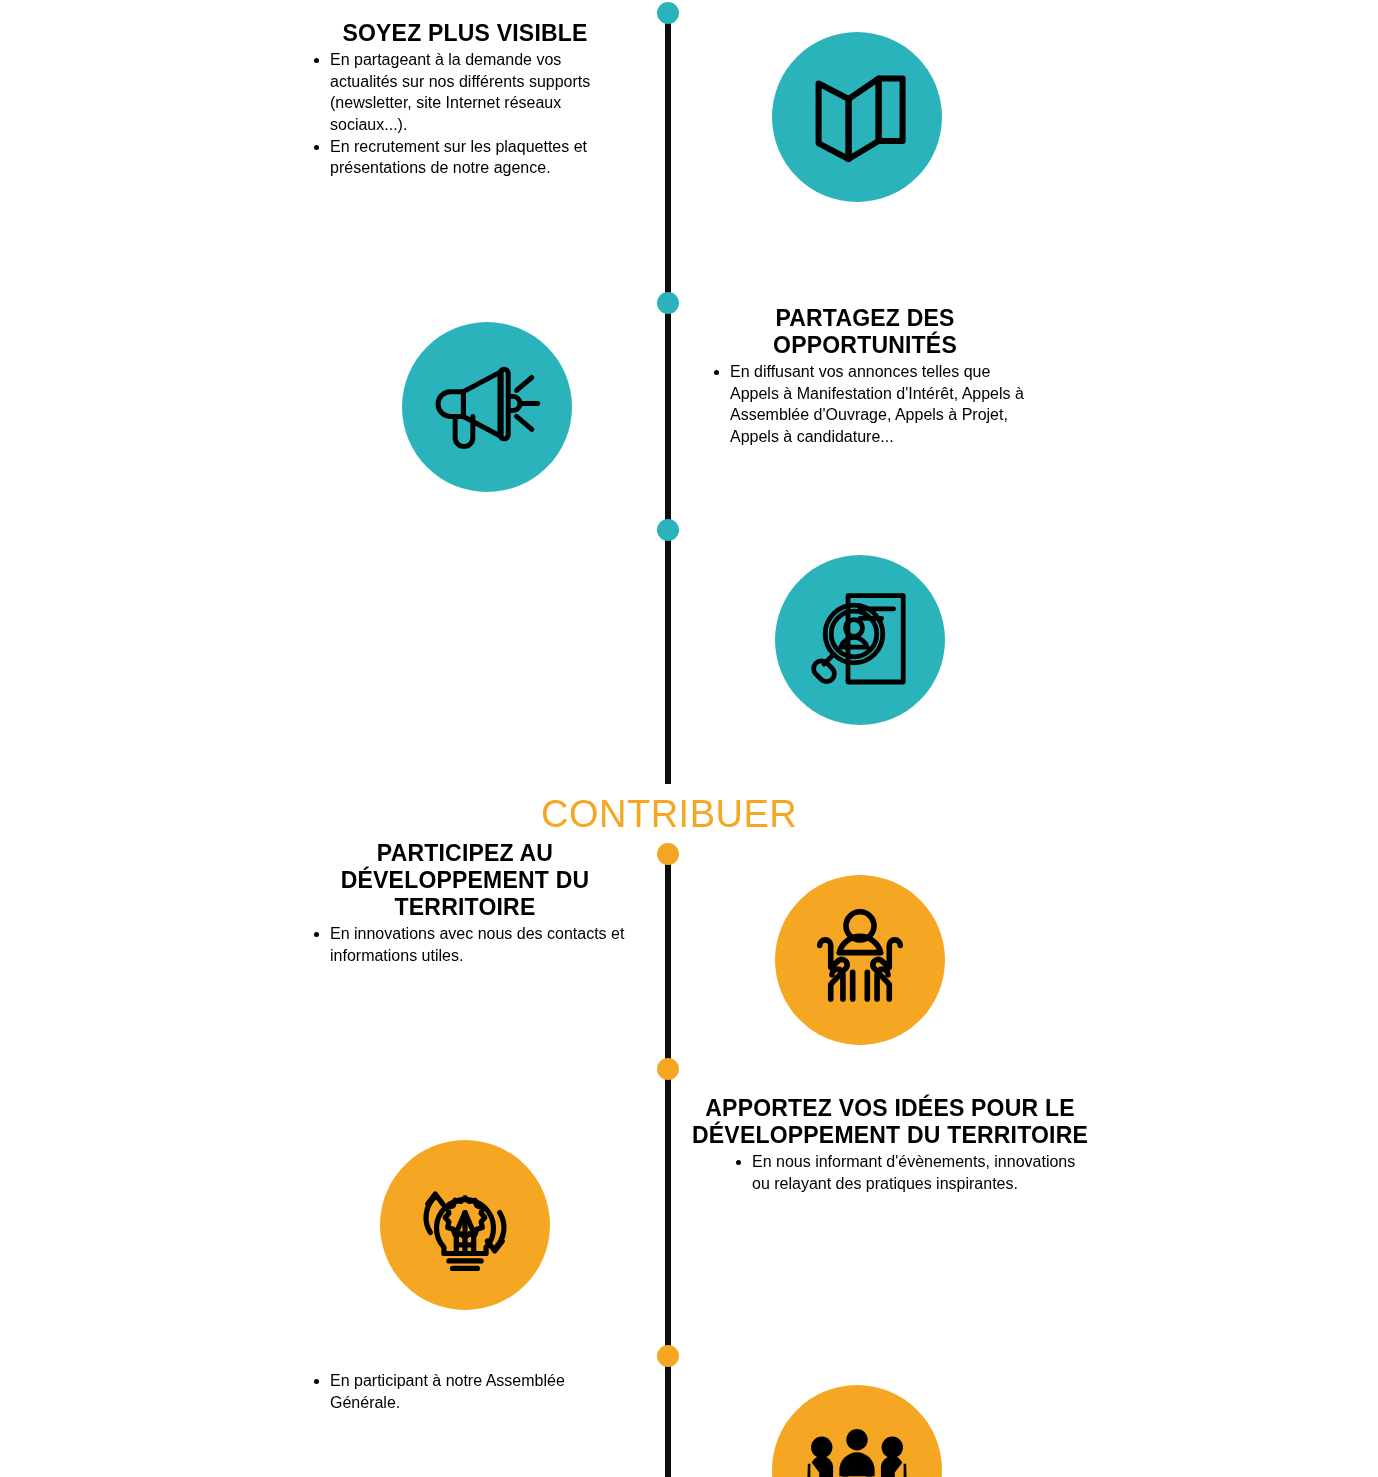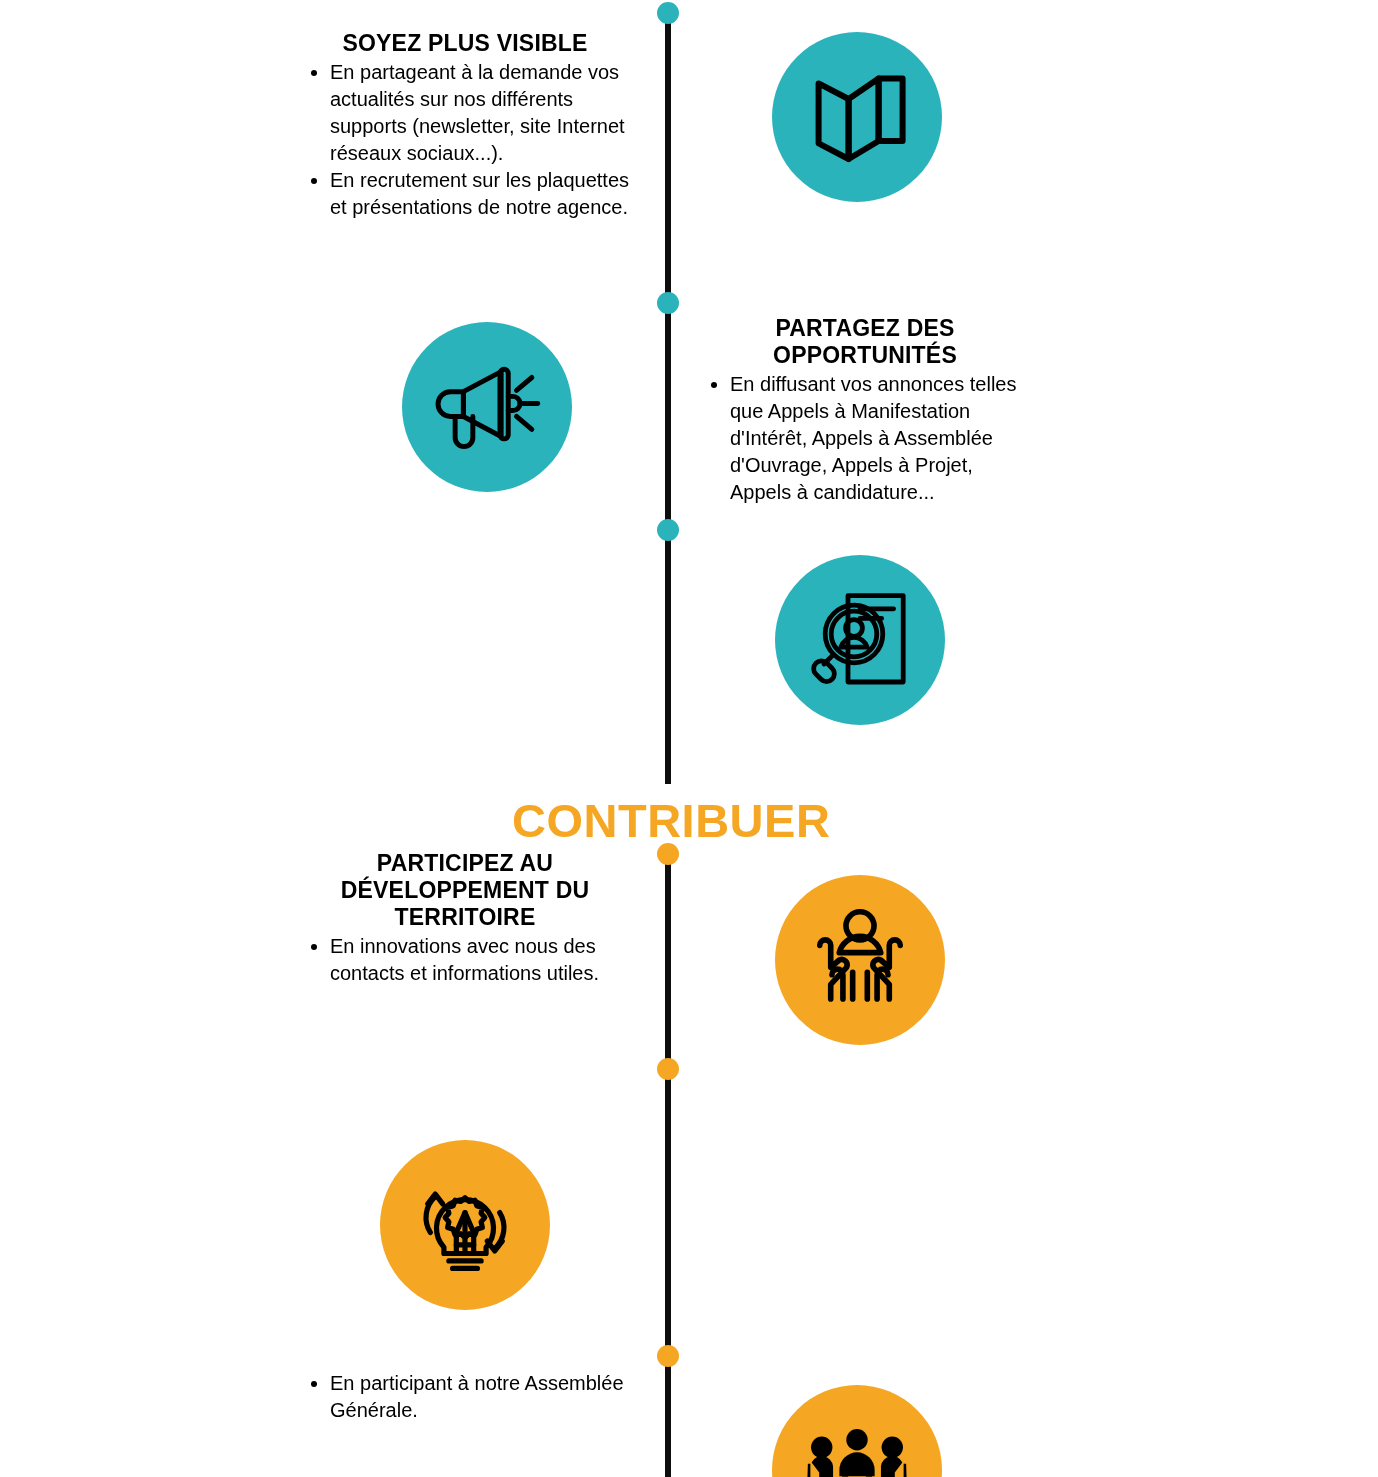--- a/index.html
+++ b/index.html
@@ -50,48 +50,49 @@
   }
   .badge-teal { background: #2bb3bc; }
   .badge-orange { background: #f5a623; }
   .badge svg { display: block; }
 
   
   .block {
     position: absolute;
   }
   .block h2 {
-    margin: 10px 0 2px 0;
+    margin: 0 0 2px 0;
     font-size: 23px;
     font-weight: bold;
     line-height: 1.18;
     text-align: center;
     letter-spacing: 0.2px;
   }
   .block ul {
     margin: 0;
     padding-left: 30px;
     list-style-type: disc;
   }
   .block li {
-    font-size: 20px;
+    font-size: 16px;
     line-height: 1.35;
     margin: 0;
     padding: 0;
     white-space: pre-wrap;
   }
 
   
   .section-heading {
     position: absolute;
-    font-size: 47px;
-    font-weight: bold;
+    font-size: 38px;
+    font-weight: normal;
     color: #f5a623;
     letter-spacing: 0.5px;
     white-space: nowrap;
+    margin-left: 29px;
   }
 </style>
 </head>
 <body>
 
 <div id="page">
 
   <div class="spine spine-teal"></div>
 
   <div class="spine spine-orange"></div>
@@ -169,20 +170,26 @@
       <path d="M33 44 A17.5 17.5 0 0 1 67 44 Z"></path>
       <path d="M17 38 A4.5 4.5 0 0 1 26 38 L26 56 L33 50 A4.5 4.5 0 0 1 39 56 L26 70 L26 82"></path>
       <path d="M36 82 L36 62 A4.5 4.5 0 0 0 27 62"></path>
       <path d="M83 38 A4.5 4.5 0 0 0 74 38 L74 56 L67 50 A4.5 4.5 0 0 0 61 56 L74 70 L74 82"></path>
       <path d="M64 82 L64 62 A4.5 4.5 0 0 1 73 62"></path>
       <line x1="44" y1="60" x2="44" y2="82"></line>
       <line x1="56" y1="60" x2="56" y2="82"></line>
     </svg>
   </div>
 
+  <div class="block" style="left:690px; top:1095px; width:400px;">
+    <h2>APPORTEZ VOS IDÉES POUR LE  DÉVELOPPEMENT DU TERRITOIRE</h2>
+    <ul style="padding-left:62px;">
+      <li>En nous informant d'évènements, innovations ou relayant des pratiques inspirantes.</li>
+    </ul>
+  </div>
 
   <div class="badge badge-orange" style="left:380px; top:1140px;">
     <svg width="124" height="124" viewBox="0 0 100 100" fill="none" stroke="#000000" stroke-width="4.2" stroke-linejoin="round" stroke-linecap="round">
       <path d="M33 68 A23 23 0 1 1 67 68 L67 73 L33 73 Z"></path>
       <line x1="37" y1="79" x2="63" y2="79"></line>
       <line x1="40" y1="85" x2="60" y2="85"></line>
       <path d="M50 28 L53.5 31 L58 30 L59.5 34.5 L64 36 L63 40.5 L66 44 L63 47.5 L64 52 L59.5 53.5 L58 58 L53.5 57 L50 60 L46.5 57 L42 58 L40.5 53.5 L36 52 L37 47.5 L34 44 L37 40.5 L36 36 L40.5 34.5 L42 30 L46.5 31 Z"></path>
       <path d="M50 40 L57 56 L57 73 L43 73 L43 56 Z"></path>
       <line x1="50" y1="40" x2="50" y2="73"></line>
       <line x1="43" y1="66" x2="57" y2="66"></line>

